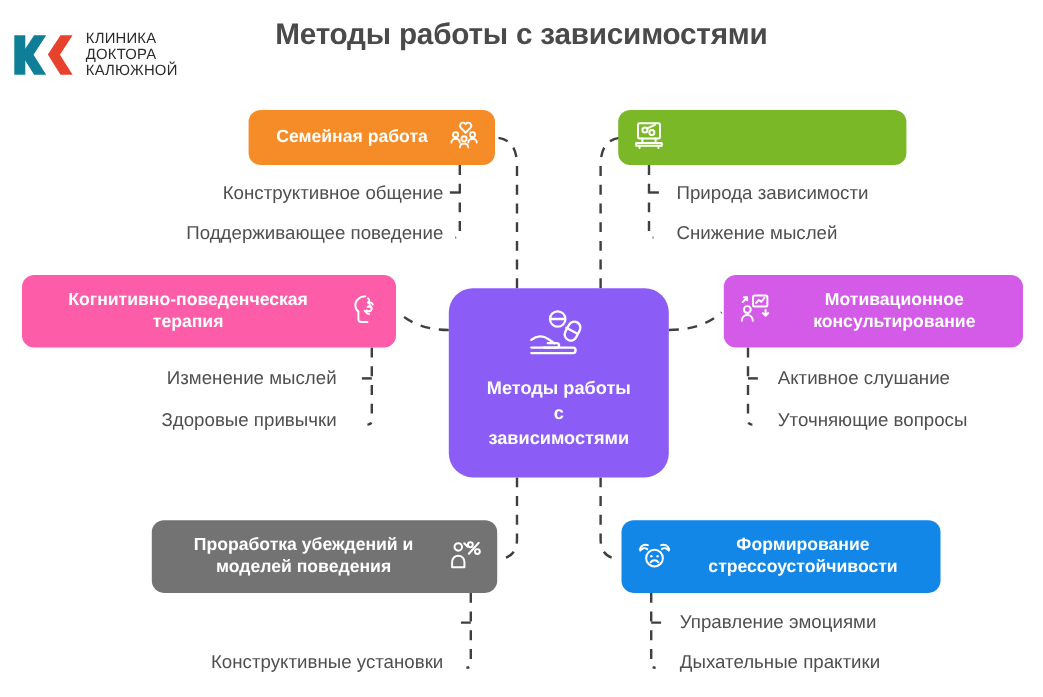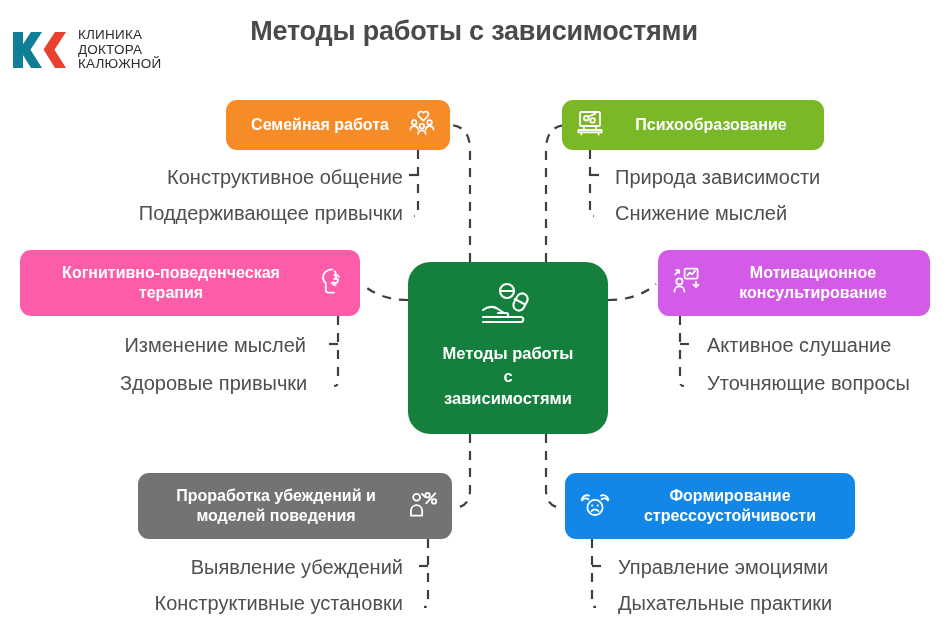--- a/index.html
+++ b/index.html
@@ -64,21 +64,21 @@
     pointer-events: none;
   }
 
   
   #center-node {
     position: absolute;
     left: 408px;
     top: 262px;
     width: 200px;
     height: 172px;
-    background: #15803d;
+    background: #8b5cf6;
     border-radius: 22px;
     display: flex;
     flex-direction: column;
     align-items: center;
     justify-content: center;
     box-sizing: border-box;
     padding: 10px 14px 14px;
   }
   #center-node .ico { margin-bottom: 10px; }
   #center-label {
@@ -116,21 +116,21 @@
   #pill-family   { left: 226px; top: 100px;  width: 224px; height: 50px; background: #F68C28; }
   #pill-psycho   { left: 562px; top: 100px;  width: 262px; height: 50px; background: #7AB828; }
   #pill-cbt      { left: 20px;  top: 250px;  width: 340px; height: 66px; background: #FC5CA8; }
   #pill-motiv    { left: 658px; top: 250px;  width: 272px; height: 66px; background: #D45BE8; }
   #pill-beliefs  { left: 138px; top: 473px;  width: 314px; height: 66px; background: #737373; }
   #pill-stress   { left: 565px; top: 473px;  width: 290px; height: 66px; background: #1287E8; }
 
   
   .leaf {
     position: absolute;
-    font-size: 20px;
+    font-size: 17px;
     color: #4f4f4f;
     white-space: nowrap;
   }
   .leaf.right-aligned { text-align: right; }
 
   
   #leaf-family-0  { left: 150px; top: 166px; width: 253px; }
   #leaf-family-1  { left: 110px; top: 202px; width: 293px; }
   
   #leaf-psycho-0  { left: 615px; top: 166px; }
@@ -241,21 +241,20 @@
       <svg width="28" height="28" viewBox="0 0 28 28" fill="none" stroke="#ffffff" stroke-width="1.8" stroke-linecap="round" stroke-linejoin="round">
         <rect x="4" y="3" width="20" height="14" rx="1.6"></rect>
         <circle cx="10.3" cy="9.2" r="2.3"></circle>
         <circle cx="16.6" cy="11.4" r="2.3"></circle>
         <path d="M12.2 7.8 L19.4 4.6"></path>
         <path d="M8 17 L8 21 M20 17 L20 21"></path>
         <path d="M2.4 21 L25.6 21 L25.6 23.4 L2.4 23.4 Z"></path>
         <path d="M5.4 23.4 L5.4 25.6 M22.6 23.4 L22.6 25.6"></path>
       </svg>
     </span>
-    <span class="pill-label">Психообразование</span>
   </div>
 
   <div class="pill icon-right" id="pill-cbt">
     <span class="pill-label">Когнитивно-поведенческая
 терапия</span>
     <span class="ico">
       <svg width="30" height="30" viewBox="0 0 30 30" fill="none" stroke="#ffffff" stroke-width="1.8" stroke-linecap="round" stroke-linejoin="round">
         <path d="M16 3.4c-5 0-9 3.6-9 8 0 2.4 1.1 4.4 2.8 5.8V24c0 1.5 1.2 2.7 2.7 2.7h5.5"></path>
         <path d="M18.6 5.2c1.6 1.1 1.4 3-0.3 3.9 1.9.3 2.6 2.3 1.2 3.6 2-.2 3.1 1.7 2 3.2-1 1.4-3 1.5-4.1.2"></path>
         <path d="M19.4 9.1c1.6-.6 3.2.3 3.4 1.9"></path>
@@ -306,30 +305,29 @@
         <path d="M10 6.6c-3.3-1.1-6.3.6-7.4 3.9"></path>
         <path d="M22.6 10.2c2.3-1.6 4.8-1 6.3 1.3"></path>
         <path d="M22 6.6c3.3-1.1 6.3.6 7.4 3.9"></path>
       </svg>
     </span>
     <span class="pill-label">Формирование
 стрессоустойчивости</span>
   </div>
 
   <div class="leaf right-aligned" id="leaf-family-0">Конструктивное общение</div>
-  <div class="leaf right-aligned" id="leaf-family-1">Поддерживающее привычки</div>
+  <div class="leaf right-aligned" id="leaf-family-1">Поддерживающее поведение</div>
 
   <div class="leaf" id="leaf-psycho-0">Природа зависимости</div>
   <div class="leaf" id="leaf-psycho-1">Снижение мыслей</div>
 
   <div class="leaf right-aligned" id="leaf-cbt-0">Изменение мыслей</div>
   <div class="leaf right-aligned" id="leaf-cbt-1">Здоровые привычки</div>
 
   <div class="leaf" id="leaf-motiv-0">Активное слушание</div>
   <div class="leaf" id="leaf-motiv-1">Уточняющие вопросы</div>
 
-  <div class="leaf right-aligned" id="leaf-beliefs-0">Выявление убеждений</div>
   <div class="leaf right-aligned" id="leaf-beliefs-1">Конструктивные установки</div>
 
   <div class="leaf" id="leaf-stress-0">Управление эмоциями</div>
   <div class="leaf" id="leaf-stress-1">Дыхательные практики</div>
 
 </div>
 
 </body></html>

